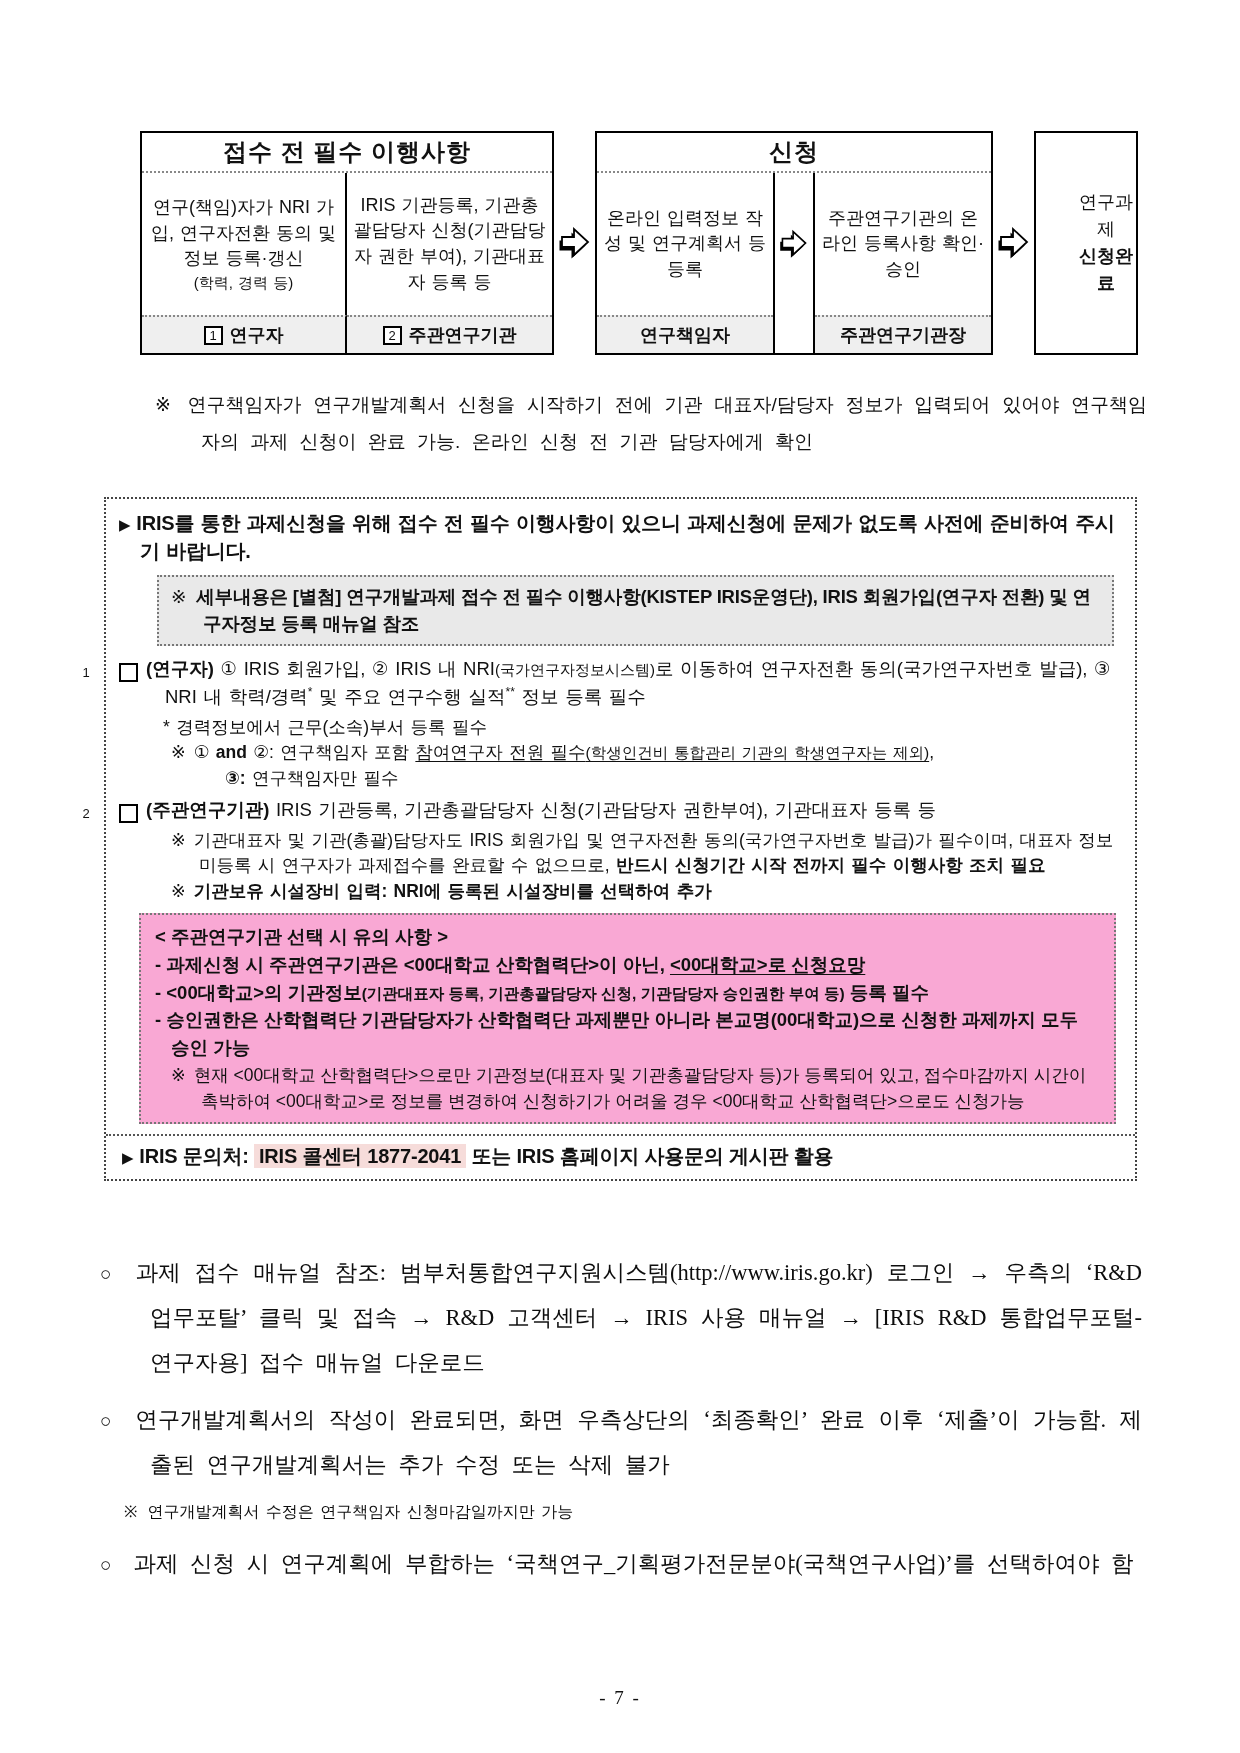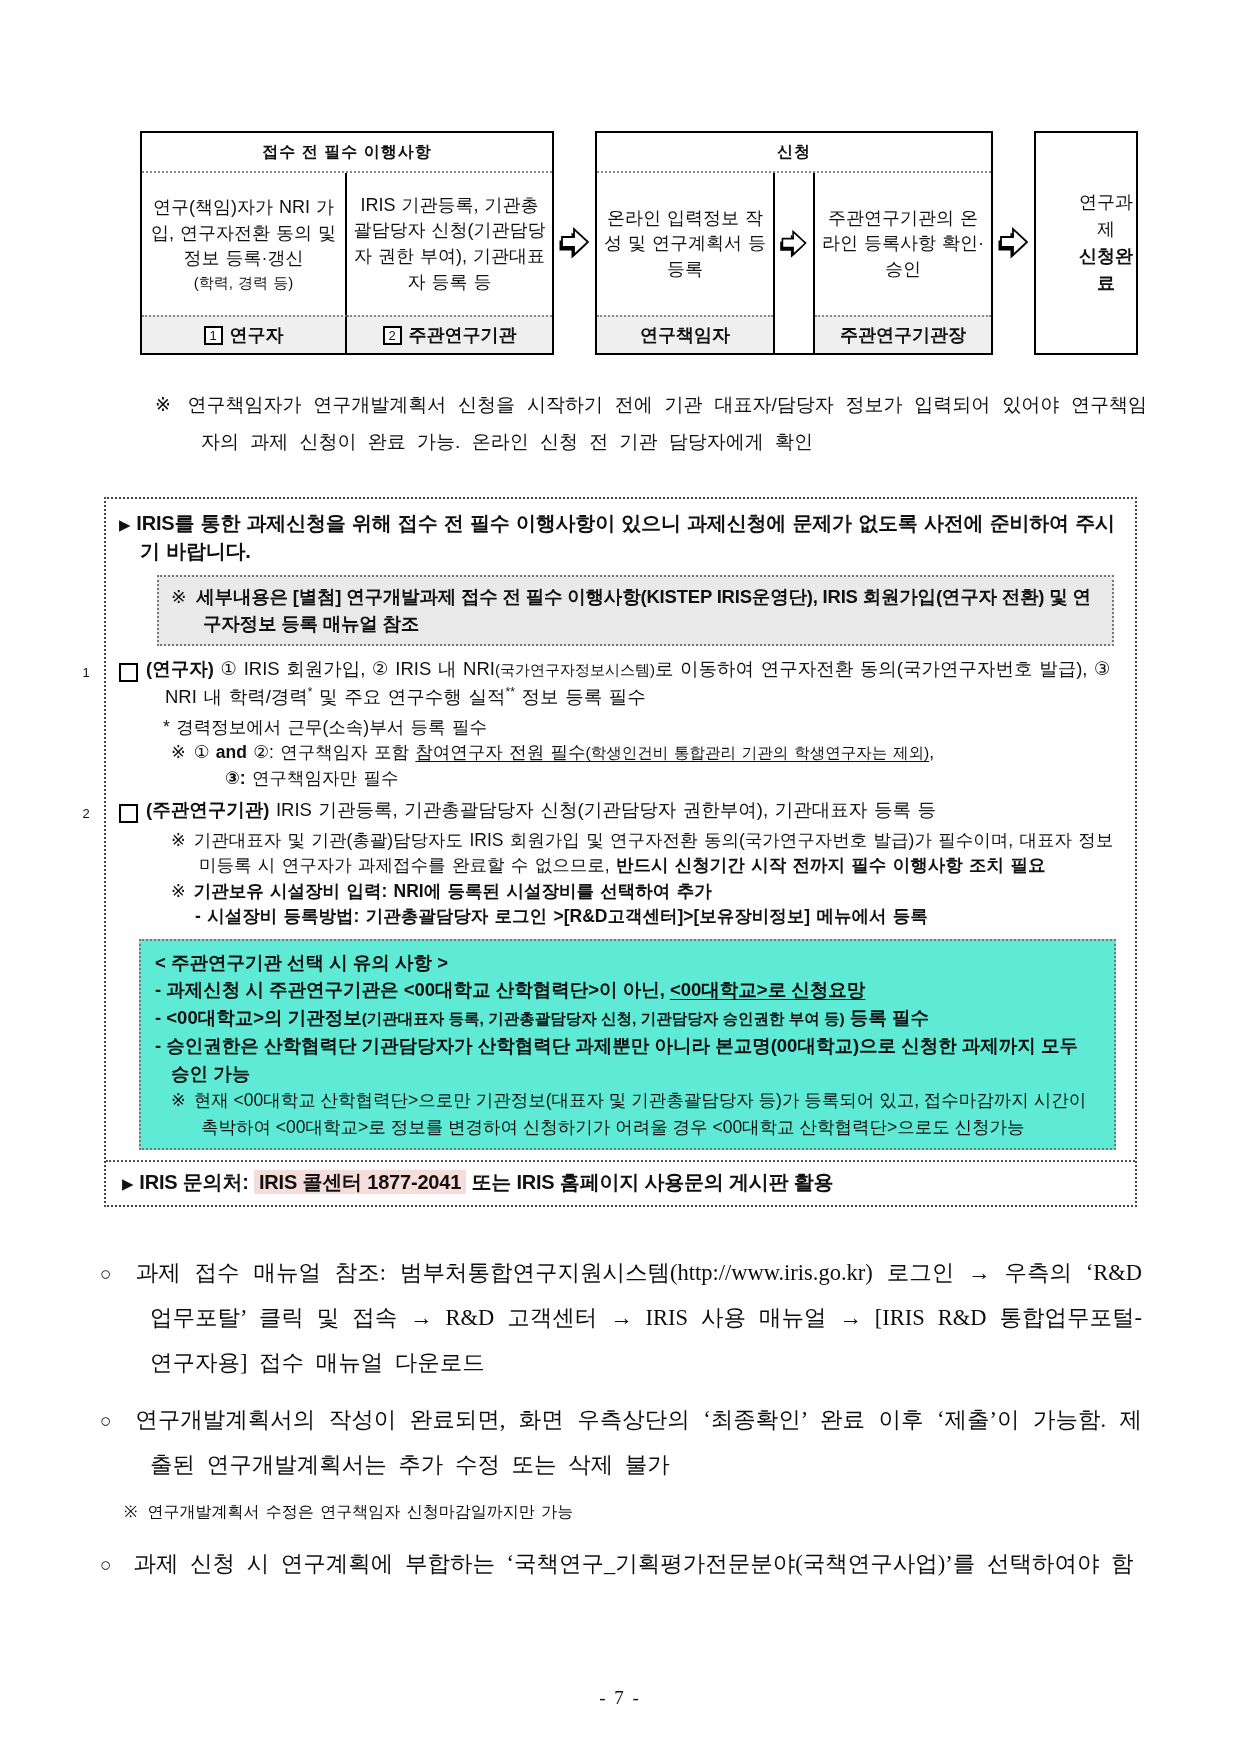--- a/index.html
+++ b/index.html
@@ -11,21 +11,21 @@
     font-family: "Liberation Sans", "DejaVu Sans", sans-serif;
     color: #111;
     overflow: hidden;
   }
 
   
   .flowchart { position:absolute; top:131px; left:140px; height:224px; display:flex; align-items:stretch; }
   .fc-box { border:2px solid #000; background:#fff; }
   .fc-gap { width:41px; display:flex; align-items:center; justify-content:center; }
   .fc-title { grid-column:1/-1; display:flex; align-items:center; justify-content:center;
-              font-weight:bold; font-size:16px; border-bottom:2px dotted #888; letter-spacing:1px;}
+              font-weight:bold; font-size:24px; border-bottom:2px dotted #888; letter-spacing:1px;}
   .fc-cell { display:flex; flex-direction:column; align-items:center; justify-content:center;
              text-align:center; font-size:18px; line-height:1.42; padding:2px 5px; word-spacing:1px;}
   .fc-foot { display:flex; align-items:center; justify-content:center; gap:7px;
              background:#efefef; font-weight:bold; font-size:18px; border-top:2px dotted #888; }
   .sqnum { display:inline-flex; align-items:center; justify-content:center; flex:none;
            width:19px; height:19px; border:2px solid #000; font-size:13px; font-weight:normal; background:#fff; }
   .sm   { font-size:15px; }
   .sm2  { font-size:15.5px; }
 
   .fc-prereq { width:414px; display:grid; grid-template-columns:1fr 1fr; grid-template-rows:40px 1fr 38px; }
@@ -78,21 +78,21 @@
   .n4 { margin-left:106px; }
   .b  { font-weight:bold; }
   .u  { text-decoration:underline; text-underline-offset:3px; }
 
   .s2n1 { margin-left:52px; padding-left:28px; text-indent:-28px; }
   .s2n1 .marker { margin-right:8px; }
   .s2n2 { margin-left:52px; padding-left:28px; text-indent:-28px; font-weight:bold; }
   .s2n2 .marker { margin-right:8px; font-weight:normal; }
   .s2n3 { margin-left:76px; font-weight:bold; }
 
-  .caution { background:#5eead4; border:2px dotted #777; margin:9px 6px 10px 20px;
+  .caution { background:#f9a8d4; border:2px dotted #777; margin:9px 6px 10px 20px;
              padding:8px 14px; font-size:18.5px; line-height:1.5; }
   .caution .title { font-weight:bold; }
   .caution .item  { font-weight:bold; padding-left:16px; text-indent:-16px; }
   .caution .cnote { font-size:17.5px; padding-left:30px; text-indent:-30px; margin-left:16px; }
   .caution .cnote .marker { margin-right:8px; }
 
   .contact { border-top:2px dotted #555; margin:8px -13px 0; padding:7px 16px 9px;
              font-weight:bold; font-size:20px; letter-spacing:-0.2px; }
   .contact .marker { font-size:15px; margin-right:6px; }
   .hl { background:#f6dcda; padding:1px 5px; }
@@ -217,21 +217,20 @@
     <div class="section">
       <span class="sqnum">2</span><span class="sec-title">(주관연구기관)</span>
       <span>IRIS 기관등록, 기관총괄담당자 신청(기관담당자 권한부여), 기관대표자 등록 등</span>
     </div>
     <div class="sec-note s2n1">
       <span class="marker">※</span><span>기관대표자 및 기관(총괄)담당자도 IRIS 회원가입 및 연구자전환 동의(국가연구자번호 발급)가 필수이며, 대표자 정보 미등록 시 연구자가 과제접수를 완료할 수 없으므로, </span><span class="b">반드시 신청기간 시작 전까지 필수 이행사항 조치 필요</span>
     </div>
     <div class="sec-note s2n2">
       <span class="marker">※</span><span>기관보유 시설장비 입력: NRI에 등록된 시설장비를 선택하여 추가</span>
     </div>
-    <div class="sec-note s2n3">- 시설장비 등록방법: 기관총괄담당자 로그인 &gt;[R&amp;D고객센터]&gt;[보유장비정보] 메뉴에서 등록</div>
 
     <div class="caution">
       <div class="title">&lt; 주관연구기관 선택 시 유의 사항 &gt;</div>
       <div class="item">
         <span>- 과제신청 시 주관연구기관은 &lt;00대학교 산학협력단&gt;이 아닌, </span><span class="u">&lt;00대학교&gt;로 신청요망</span>
       </div>
       <div class="item">
         <span>- &lt;00대학교&gt;의 기관정보</span><span class="sm2">(기관대표자 등록, 기관총괄담당자 신청, 기관담당자 승인권한 부여 등)</span><span> 등록 필수</span>
       </div>
       <div class="item">- 승인권한은 산학협력단 기관담당자가 산학협력단 과제뿐만 아니라 본교명(00대학교)으로 신청한 과제까지 모두 승인 가능</div>

